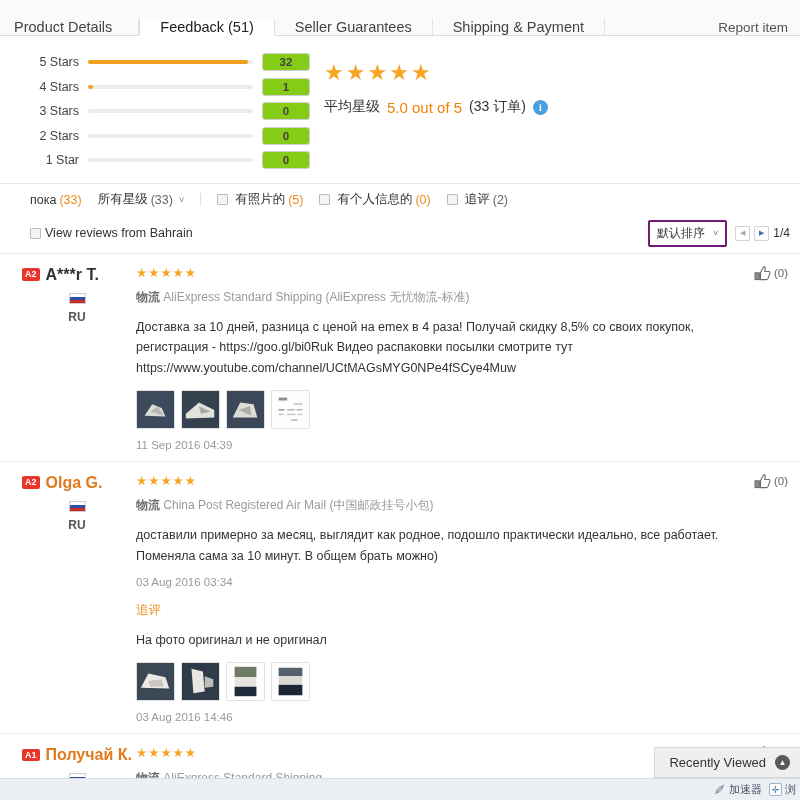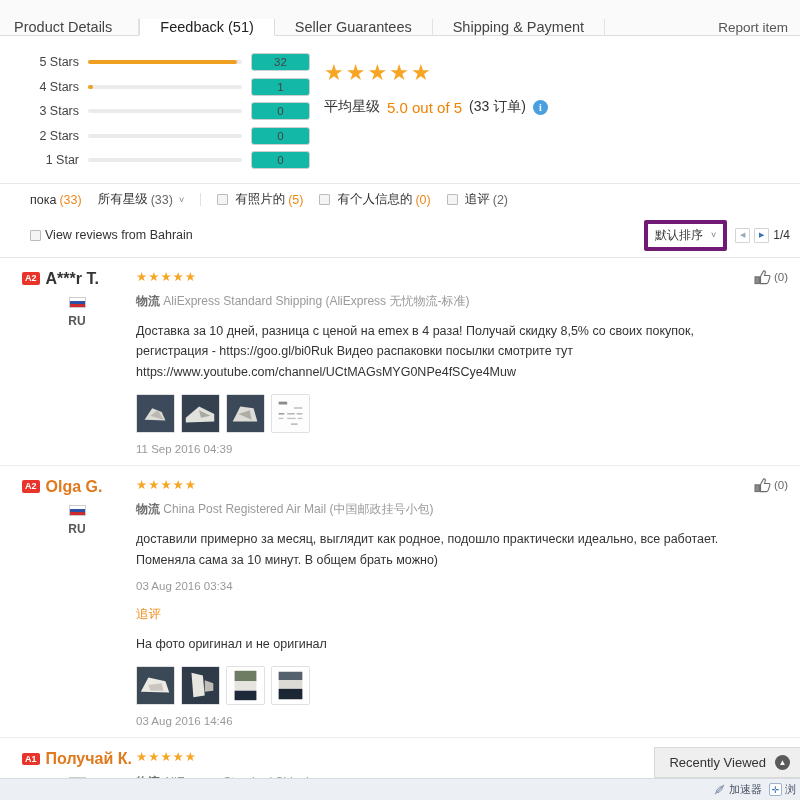--- a/index.html
+++ b/index.html
@@ -61,23 +61,23 @@
   }
   .bar-track {
     flex: 1; height: 4px; background: #ebebeb; border-radius: 2px;
     position: relative; margin-right: 9px;
   }
   .bar-fill {
     position: absolute; left: 0; top: 0; height: 4px;
     background: #f0a020; border-radius: 2px;
   }
   .bar-count {
-    width: 59px; height: 18px; border: 1px solid #cfcfcf; border-radius: 3px;
+    width: 48px; height: 18px; border: 1px solid #cfcfcf; border-radius: 3px;
     font-size: 11.5px; color: #444; display: flex;
-    align-items: center; justify-content: center; background: #14b8a6;
+    align-items: center; justify-content: center; background: #84cc16; font-weight: bold;
   }
 
   .avg-block { padding-left: 14px; padding-top: 12px; }
   .avg-stars { font-size: 22px; color: #f7a525; letter-spacing: 2px; line-height: 1; }
   .avg-line {
     margin-top: 14px; font-size: 14px; color: #333;
     display: flex; align-items: center; gap: 7px;
   }
   .avg-val { color: #f08200; font-size: 15px; }
   .avg-orders { color: #333; font-size: 14px; }
@@ -107,21 +107,21 @@
 
   
   .viewrow {
     display: flex; align-items: center; justify-content: space-between;
     padding: 4px 10px 6px 30px;
     border-bottom: 1px solid #e8e8e8;
   }
   .view-left { display: flex; align-items: center; font-size: 12.5px; color: #333; cursor: pointer; }
   .view-right { display: flex; align-items: center; gap: 8px; }
   .sort-sel {
-    border: 4px solid #701a75; background: #fff; border-radius: 2px;
+    border: 2px solid #701a75; background: #fff; border-radius: 2px;
     padding: 3px 7px; font-size: 12px; color: #333;
     display: flex; align-items: center; gap: 5px; cursor: pointer;
   }
   .pager { display: flex; align-items: center; gap: 4px; }
   .pg-btn {
     width: 15px; height: 15px; border: 1px solid #d4d4d4; background: #fff;
     display: flex; align-items: center; justify-content: center;
     font-size: 7px; color: #9ab; cursor: pointer; border-radius: 1px;
   }
   .pg-btn.next { color: #3a74b5; }

